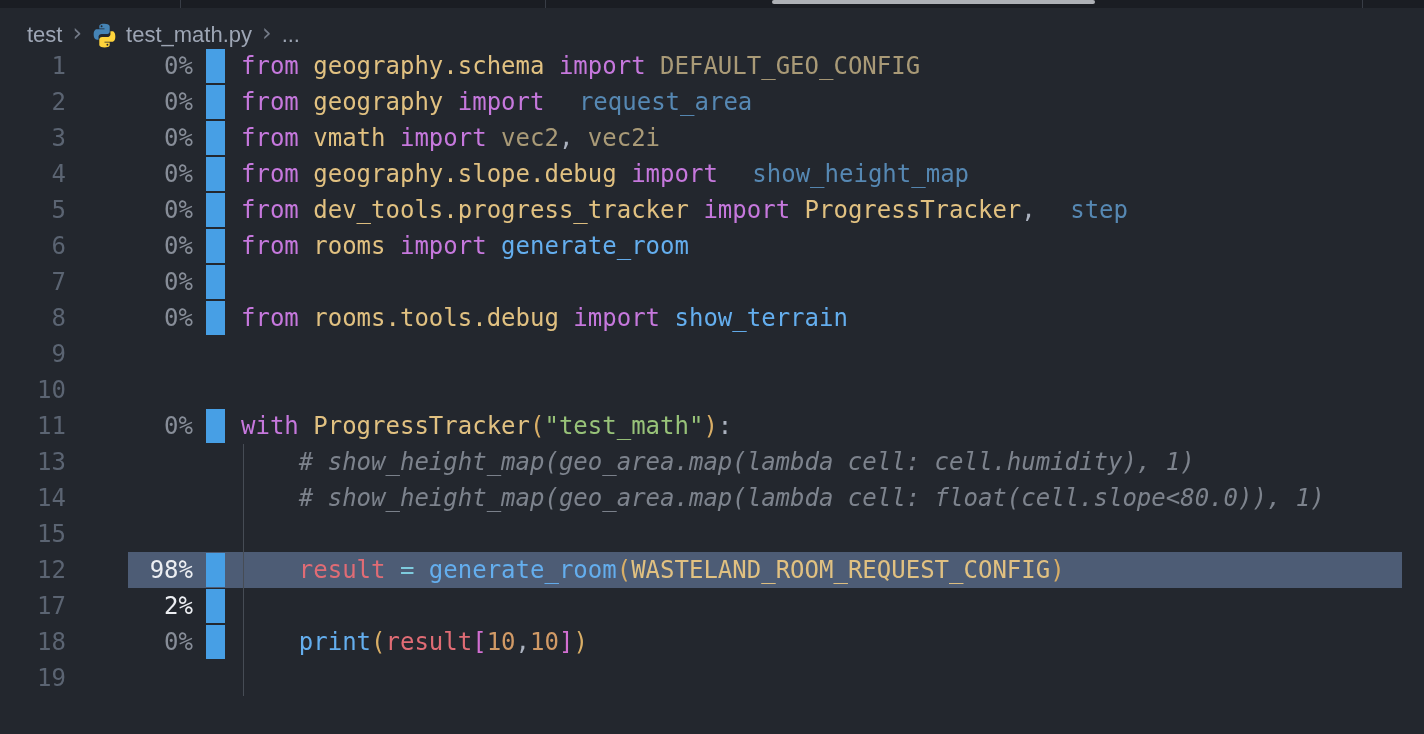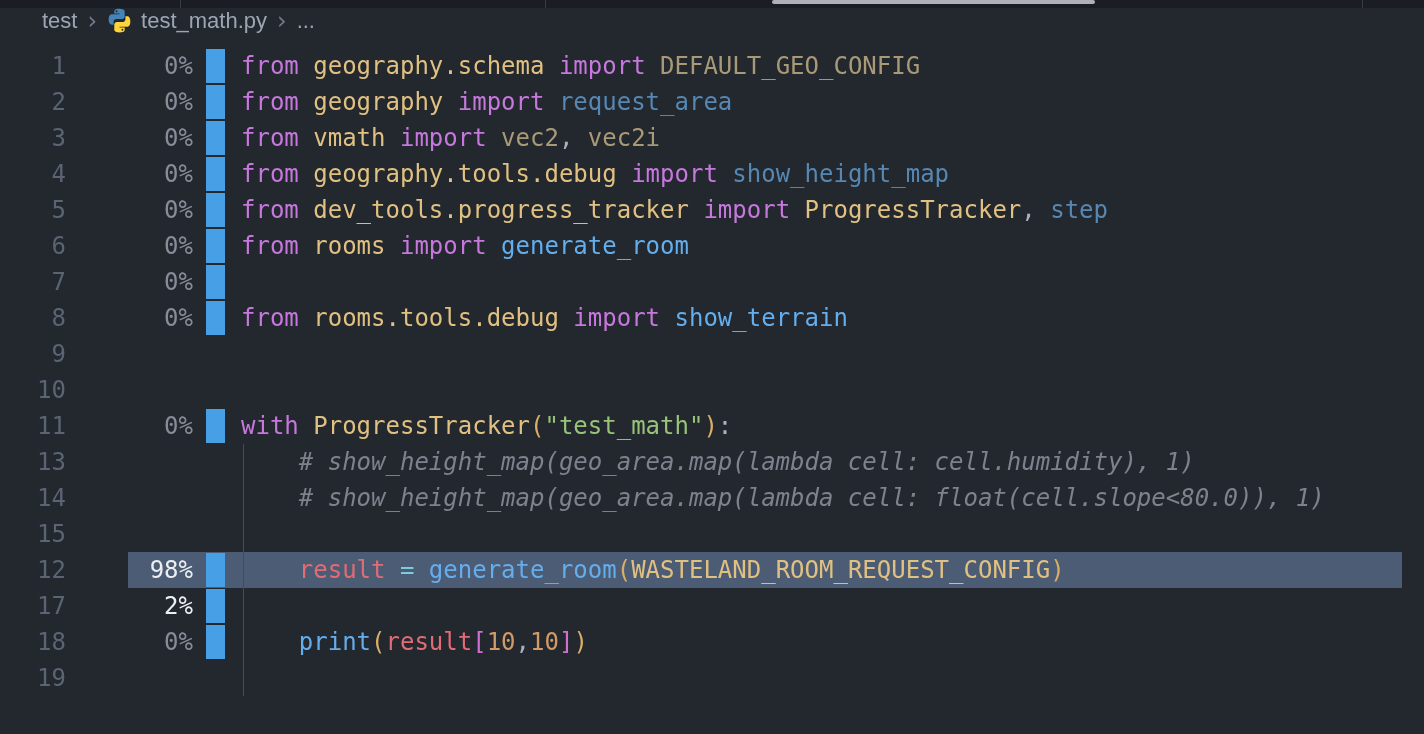--- a/index.html
+++ b/index.html
@@ -18,27 +18,26 @@
   .top-strip .tab-divider {
     position: absolute; top: 0; bottom: 0; width: 1px; background: #383d46;
   }
   .top-strip .hscrollbar {
     position: absolute; top: 0; height: 4px; background: #aeb1b6; border-radius: 2px;
   }
 
   
   .breadcrumb {
     height: 40px;
-    display: flex; align-items: flex-start;
+    display: flex; align-items: flex-end;
     padding-left: 27px;
     font-family: "Liberation Sans", sans-serif;
     font-size: 22px;
     color: #9da5b4;
     background: #23272e;
-    margin-left: 15px;
   }
   .breadcrumb .crumb { cursor: pointer; }
   .breadcrumb .chev {
     color: #737a87; margin: 0 10px; font-size: 24px;
     font-family: "DejaVu Sans", sans-serif;
     transform: translateY(-1px); display: inline-block;
   }
   .breadcrumb .py-icon { width: 25px; height: 25px; margin-right: 9px; display: inline-block; }
 
   
@@ -84,21 +83,21 @@
     white-space: pre;
     color: #abb2bf;
     cursor: text;
   }
 
   
   .tk-kw     { color: #c678dd; }
   .tk-tan    { color: #e1c181; margin-top: 16px; }
   .tk-tandim { color: #a99a77; margin-top: 44px; }
   .tk-fn     { color: #64aeee; }
-  .tk-fndim  { color: #5688b3; }
+  .tk-fndim  { color: #5688b3; margin-left: 20px; }
   .tk-str    { color: #98c379; }
   .tk-red    { color: #e06c75; }
   .tk-num    { color: #d19a66; }
   .tk-cmt    { color: #7d838d; font-style: italic; }
   .tk-pun    { color: #abb2bf; }
   .tk-op     { color: #7ecbdd; }
   .tk-br1    { color: #d9ae66; }
   .tk-br2    { color: #d26fd2; }
   .tk-pln    { color: #abb2bf; }
 
@@ -155,21 +154,21 @@
         <span class="blk"></span>
       </span>
       <span class="code"><span class="tk-kw">from</span><span class="tk-pln"> </span><span class="tk-tan">vmath</span><span class="tk-pln"> </span><span class="tk-kw">import</span><span class="tk-pln"> </span><span class="tk-tandim">vec2</span><span class="tk-pun">, </span><span class="tk-tandim">vec2i</span></span>
     </div>
     <div class="row">
       <span class="num">4</span>
       <span class="pct">0%</span>
       <span class="blk-slot">
         <span class="blk"></span>
       </span>
-      <span class="code"><span class="tk-kw">from</span><span class="tk-pln"> </span><span class="tk-tan">geography.tools.debug</span><span class="tk-pln"> </span><span class="tk-kw">import</span><span class="tk-pln"> </span><span class="tk-fndim">show_height_map</span></span>
+      <span class="code"><span class="tk-kw">from</span><span class="tk-pln"> </span><span class="tk-tan">geography.slope.debug</span><span class="tk-pln"> </span><span class="tk-kw">import</span><span class="tk-pln"> </span><span class="tk-fndim">show_height_map</span></span>
     </div>
     <div class="row">
       <span class="num">5</span>
       <span class="pct">0%</span>
       <span class="blk-slot">
         <span class="blk"></span>
       </span>
       <span class="code"><span class="tk-kw">from</span><span class="tk-pln"> </span><span class="tk-tan">dev_tools.progress_tracker</span><span class="tk-pln"> </span><span class="tk-kw">import</span><span class="tk-pln"> </span><span class="tk-tan">ProgressTracker</span><span class="tk-pun">, </span><span class="tk-fndim">step</span></span>
     </div>
     <div class="row">

